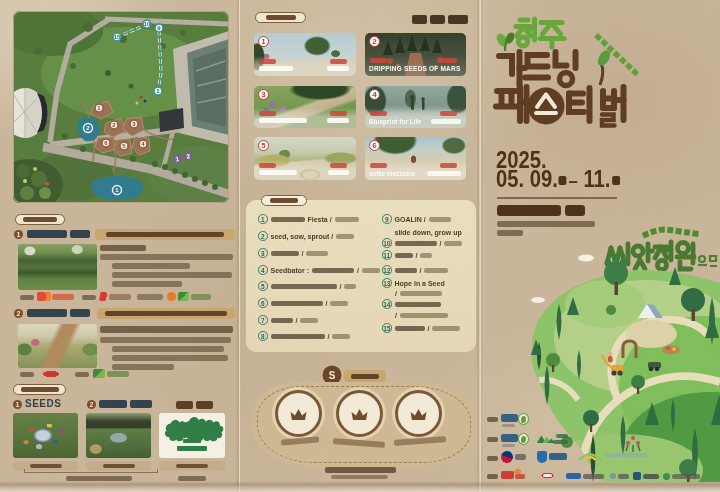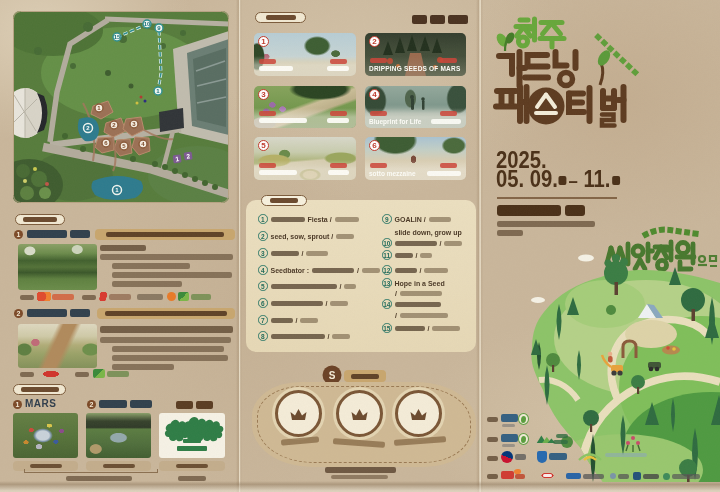--- a/index.html
+++ b/index.html
@@ -217,21 +217,21 @@
 <div class="a" style="left:38px;top:369px;width:26px;height:10px;background:radial-gradient(ellipse 13px 5px at 50% 50%,#d0342c 0 60%,transparent 65%)"></div>
 <div class="st" style="left:75px;top:372px;width:14px;height:5px;opacity:.7"></div>
 <div class="a" style="left:93px;top:369px;width:12px;height:9px;background:linear-gradient(135deg,#3a8a3a 0 50%,#7ab648 50% 100%);border-radius:2px"></div>
 <div class="st" style="left:107px;top:371px;width:22px;height:6px;background:#6a8a4a;opacity:.8"></div>
 
 <div class="pill" style="left:13px;top:384px;width:53px;height:11px">
       <div style="width:38px;height:4.5px;border-radius:2px;background:#6b4a2e"></div>
     </div>
 
 <div class="num" style="left:13px;top:400px;width:9px;height:9px;background:#7c4a28;color:#f3ead6;font-size:7px">1</div>
-<div class="a" style="left:25px;top:398px;color:#2f3d4c;font-weight:bold;font-size:10px;letter-spacing:.5px">MARS</div>
+<div class="a" style="left:25px;top:398px;color:#2f3d4c;font-weight:bold;font-size:10px;letter-spacing:.5px">SEEDS</div>
 
 <div class="num" style="left:87px;top:400px;width:9px;height:9px;background:#7c4a28;color:#f3ead6;font-size:7px">2</div>
 <div class="st" style="left:99px;top:400px;width:28px;height:8px;background:#30404d"></div>
     <div class="st" style="left:130px;top:400px;width:22px;height:8px;background:#30404d"></div>
 
 <div class="st" style="left:176px;top:401px;width:17px;height:8px;background:#5a3c22"></div>
     <div class="st" style="left:196px;top:401px;width:17px;height:8px;background:#5a3c22"></div>
 
 <div class="a" style="left:13px;top:413px;width:65px;height:45px;border-radius:3px;background:
 radial-gradient(15px 11px at 46% 50%,#c8d2da 0 42%,#7a92a5 55%,transparent 66%),

